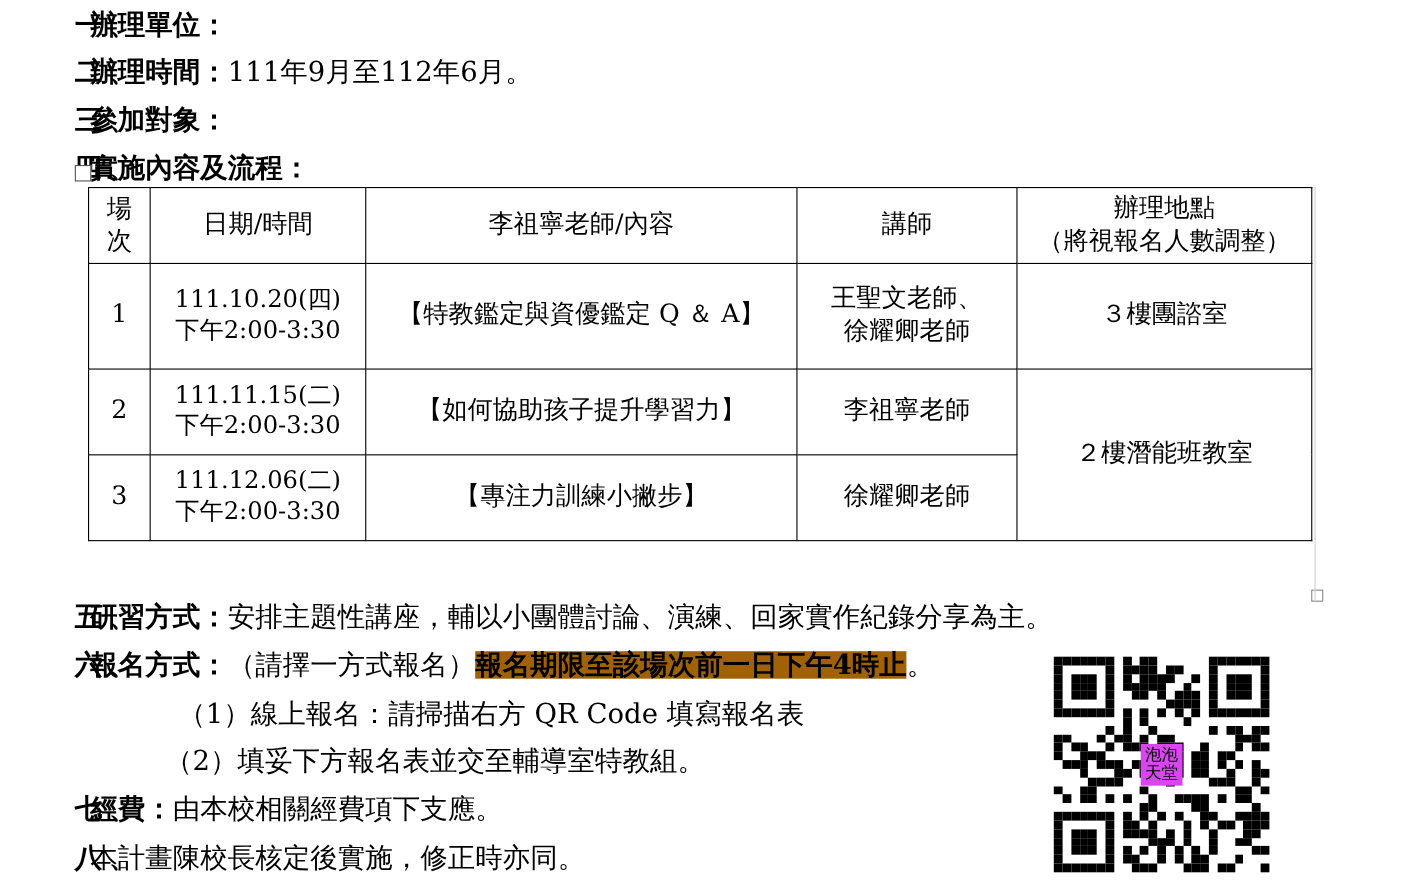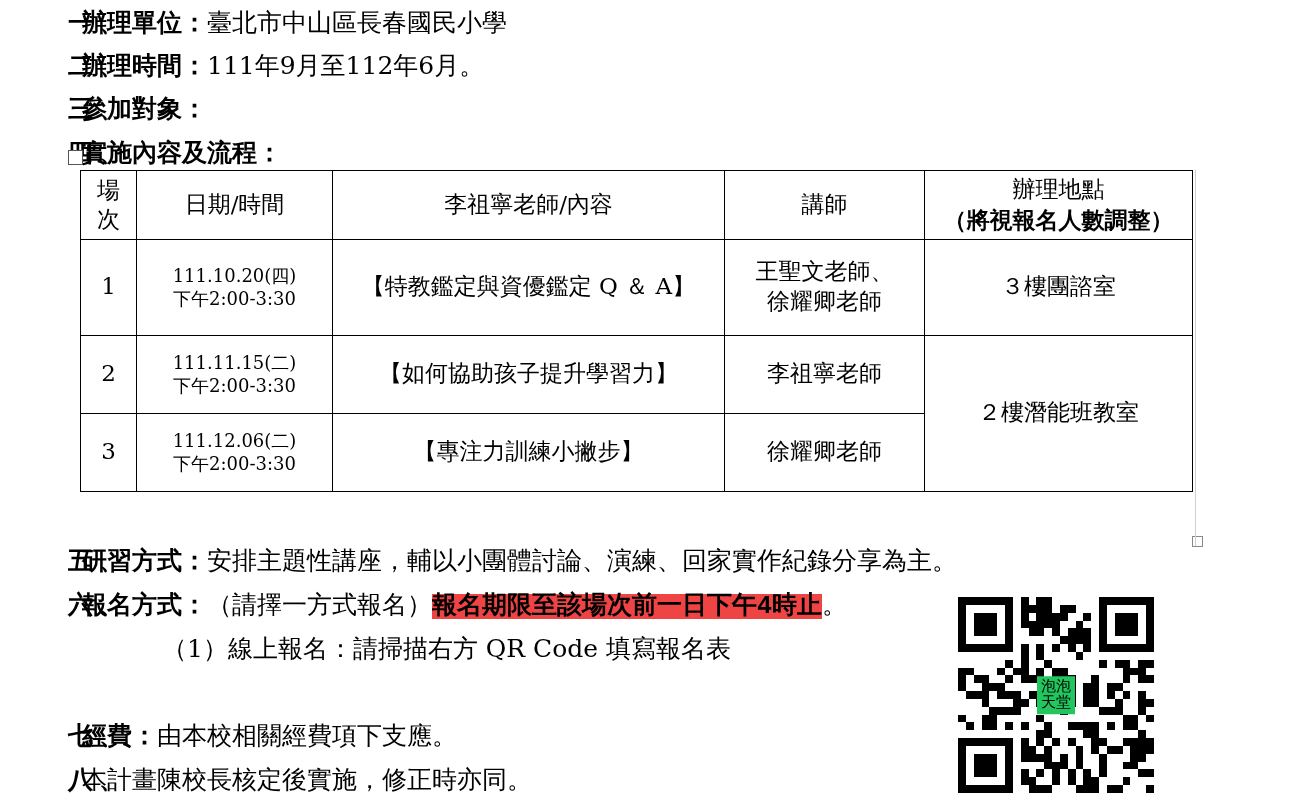--- a/index.html
+++ b/index.html
@@ -56,23 +56,22 @@
   .row-6 { position: absolute; left: 0; top: 592px; }
   .sub-1 { position: absolute; left: 0; top: 636px; padding-left: 12px; }
   .sub-2 { position: absolute; left: 0; top: 679px; }
   .row-7 { position: absolute; left: 0; top: 723px; }
   .row-8 { position: absolute; left: 0; top: 767px; }
 
   .sub .num { width: 82px; flex: 0 0 82px; }
   .sub .body { padding-left: 68px; }
 
   .highlight {
-    background: #ef4444;
+    background: #a16207;
     font-weight: 700;
-    font-family: Liberation Mono, monospace;
   }
 
   
   .tbl-wrap {
     position: absolute;
     left: 80px;
     top: 170px;
   }
   table.schedule {
     border-collapse: collapse;
@@ -87,22 +86,22 @@
     padding: 4px 2px;
     line-height: 1.3;
   }
   .c-no    { width: 56px; }
   .c-date  { width: 196px; }
   .c-topic { width: 392px; }
   .c-sp    { width: 200px; }
   .c-place { width: 268px; }
 
   .hdr-no { line-height: 1.25; }
-  .hdr-place-b { font-weight: 700; }
-  .date-cell { line-height: 1.45; font-size: 18px; }
+  .hdr-place-b { font-weight: 400; }
+  .date-cell { line-height: 1.45; font-size: 22px; }
 
   
   .handle {
     position: absolute;
     width: 13px;
     height: 13px;
     border: 1px solid #555;
     background: #fff;
   }
   .handle.tl { left: 68px; top: 150px; }
@@ -136,38 +135,37 @@
     grid-template-columns: repeat(25, 1fr);
     grid-template-rows: repeat(25, 1fr);
   }
   .qr-grid i { background: transparent; }
   .qr-grid i.on { background: #000; }
   .qr-center {
     position: absolute;
     left: 50%;
     top: 50%;
     transform: translate(-50%, -50%);
-    background: #22c55e;
+    background: #d946ef;
     padding: 3px 4px;
     font-size: 15px;
     line-height: 1.05;
     text-align: center;
     font-family: "DejaVu Serif", "Liberation Serif", serif;
     white-space: nowrap;
   }
 </style>
 </head>
 <body>
 
 <div class="page">
 
   <div class="item row-1">
     <span class="num">一、</span>
     <span class="label">辦理單位：</span>
-    <span class="body">臺北市中山區長春國民小學</span>
   </div>
 
   <div class="item row-2">
     <span class="num">二、</span>
     <span class="label">辦理時間：</span>
     <span class="body">111年9月至112年6月。</span>
   </div>
 
   <div class="item row-3">
     <span class="num">三、</span>
@@ -257,20 +255,24 @@
     <span class="body">（請擇一方式報名）</span>
     <span class="highlight">報名期限至該場次前一日下午4時止</span>
     <span class="body">。</span>
   </div>
 
   <div class="item sub sub-1">
     <span class="num"></span>
     <span class="body">（1）線上報名：請掃描右方 QR Code 填寫報名表</span>
   </div>
 
+  <div class="item sub sub-2">
+    <span class="num"></span>
+    <span class="body">（2）填妥下方報名表並交至輔導室特教組。</span>
+  </div>
 
   <div class="item row-7">
     <span class="num">七、</span>
     <span class="label">經費：</span>
     <span class="body">由本校相關經費項下支應。</span>
   </div>
 
   <div class="item row-8">
     <span class="num">八、</span>
     <span class="body">本計畫陳校長核定後實施，修正時亦同。</span>

